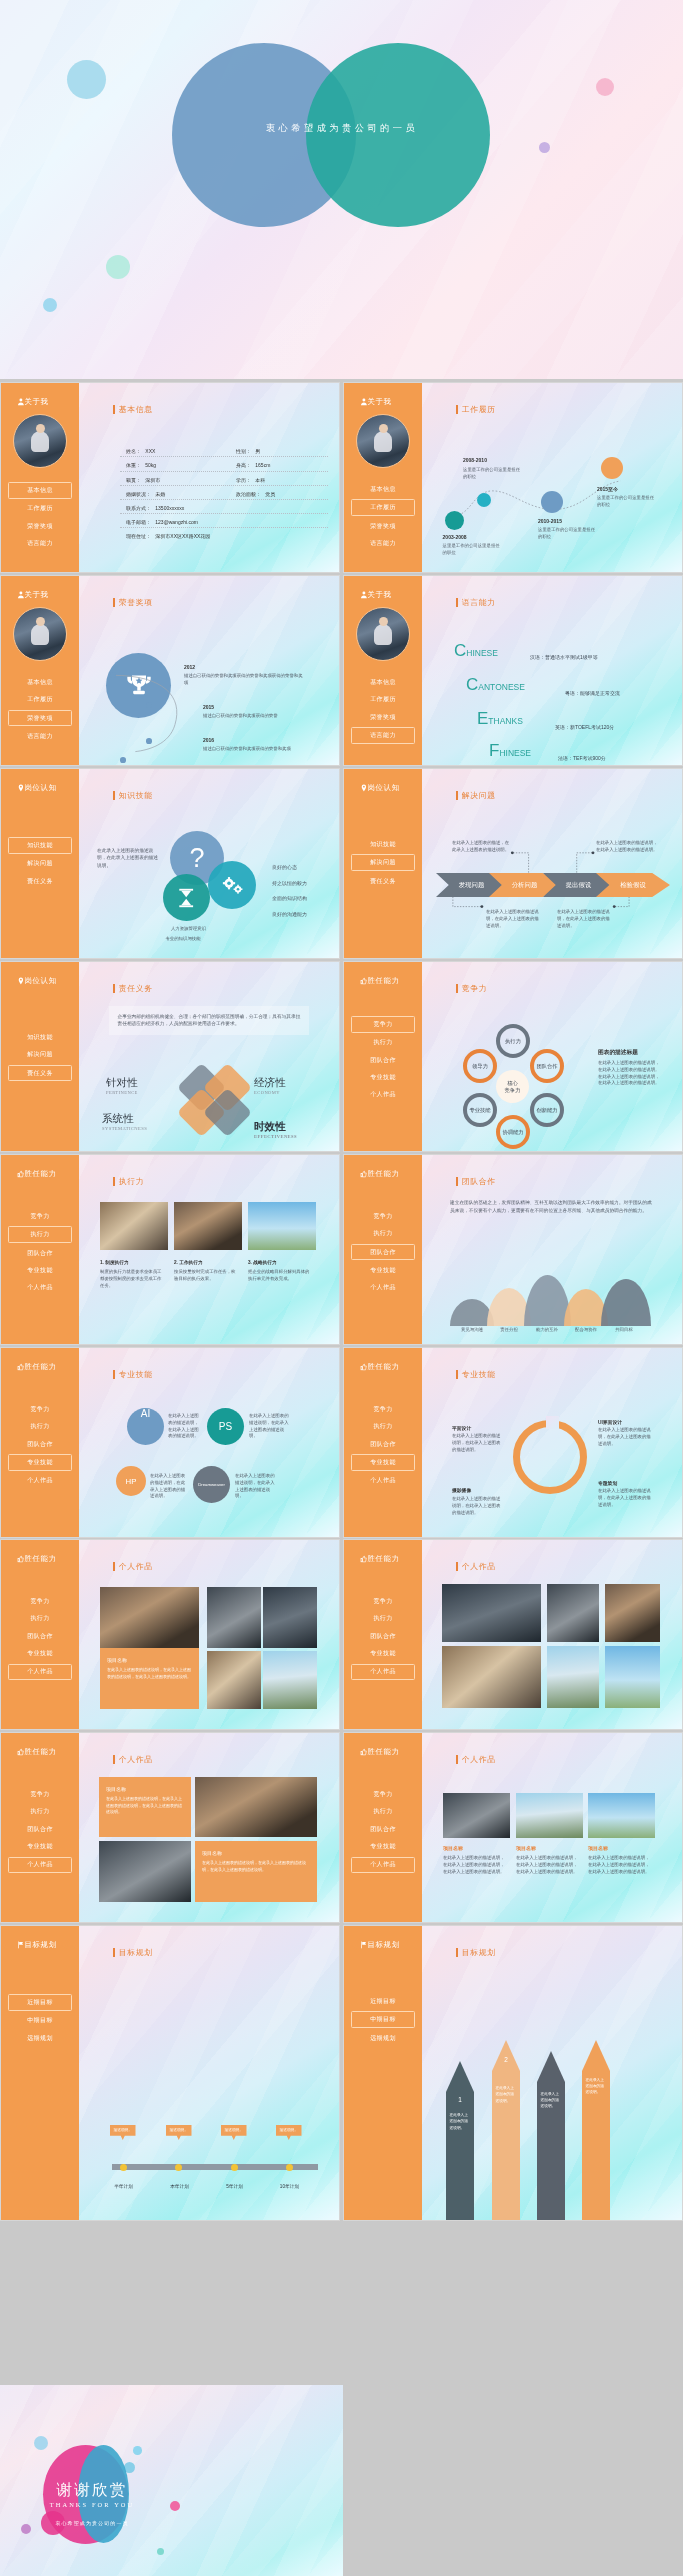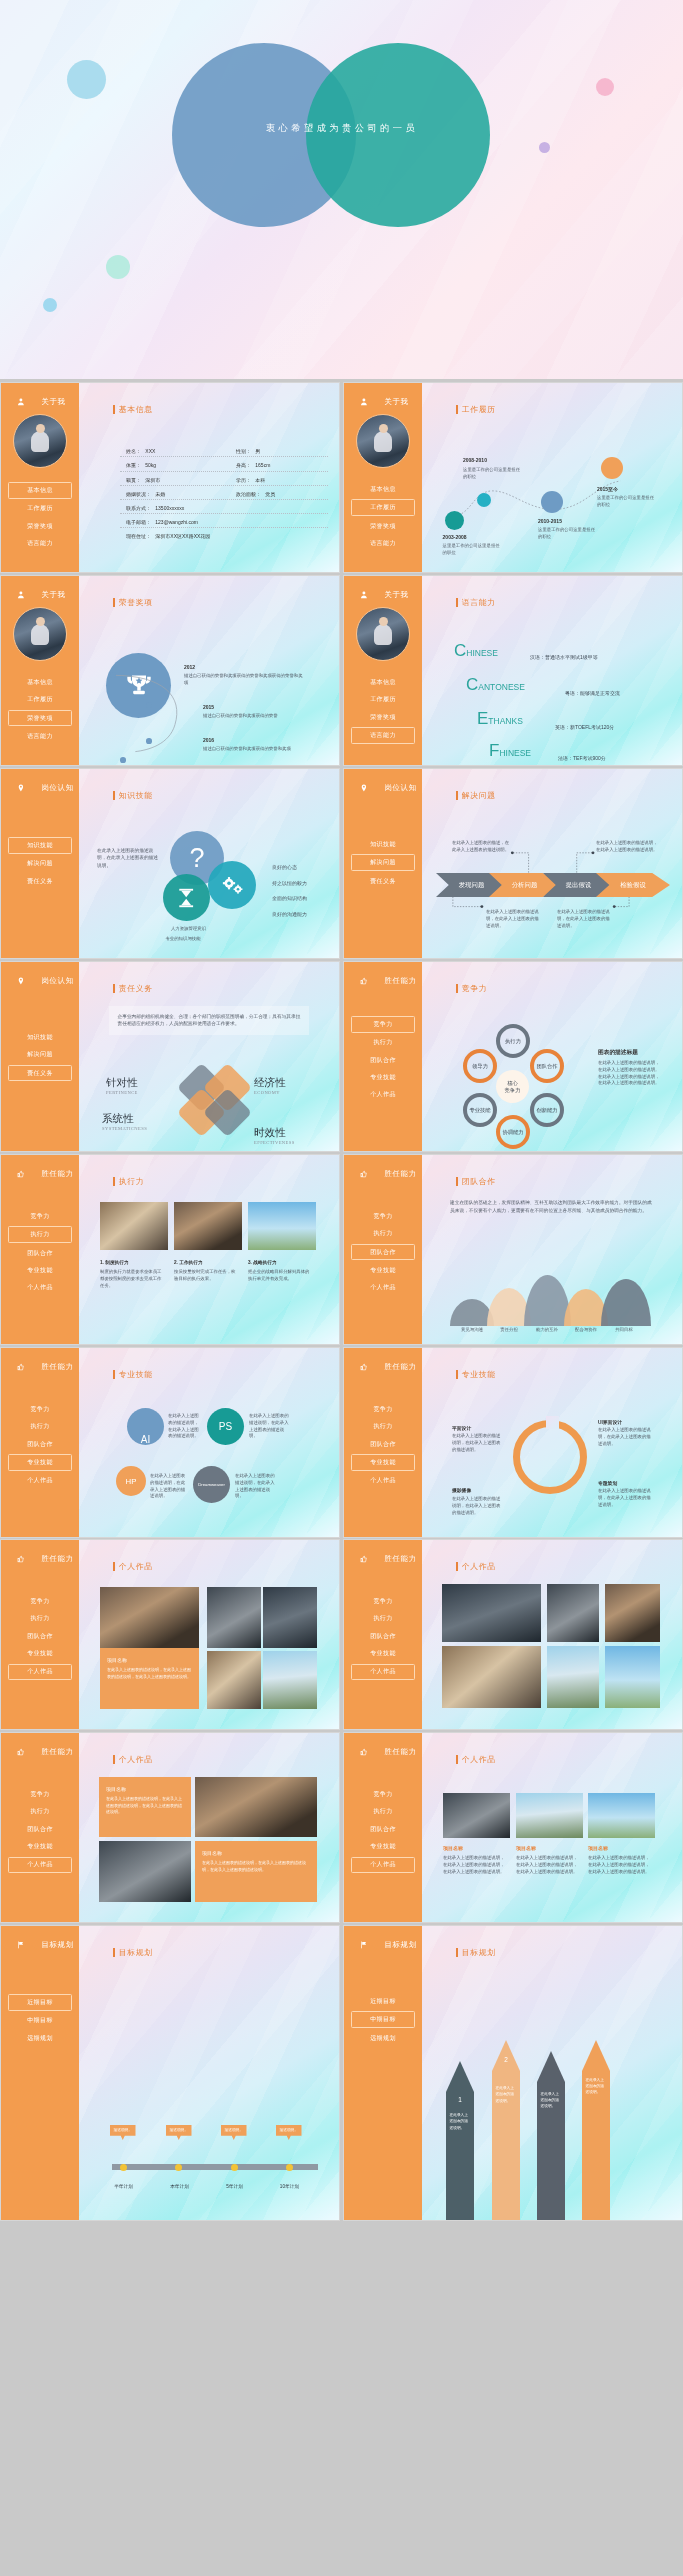--- a/index.html
+++ b/index.html
@@ -21,21 +21,21 @@
   
   .tex { position:absolute; inset:0; pointer-events:none; opacity:.5;
          background:
            linear-gradient(115deg, rgba(255,255,255,.45) 0 8%, transparent 8% 14%, rgba(255,255,255,.30) 14% 21%, transparent 21% 30%, rgba(255,255,255,.40) 30% 36%, transparent 36% 48%, rgba(255,255,255,.25) 48% 55%, transparent 55% 66%, rgba(255,255,255,.35) 66% 72%, transparent 72% 84%, rgba(255,255,255,.28) 84% 92%, transparent 92%),
            linear-gradient(-50deg, rgba(255,255,255,.30) 0 7%, transparent 7% 17%, rgba(255,255,255,.22) 17% 24%, transparent 24% 38%, rgba(255,255,255,.30) 38% 45%, transparent 45% 60%, rgba(255,255,255,.20) 60% 68%, transparent 68% 82%, rgba(255,255,255,.26) 82% 89%, transparent 89%);
   }
 
   
   .sidebar { position:absolute; left:0; top:0; width:78px; height:100%;
              background:#f39c4e; color:#fff; }
-  .sb-head { display:flex; align-items:center; gap:17px; margin:14px 0 0 15.6px;
+  .sb-head { display:flex; align-items:center; gap:0; margin:14px 0 0 15.6px;
              font-size:7.4px; letter-spacing:0.7px; }
   .sb-head .ico { width:7.8px; height:7.8px; display:inline-block; }
   .sb-photo { width:54px; height:54px; border-radius:50%; margin:7px auto 0; display:block;
               border:1.4px solid #f9c390; overflow:hidden; position:relative;
               background:linear-gradient(160deg,#3d4f63,#6d7f93 40%,#2c3947 75%,#4a5b6d); }
   .sb-photo::before { content:""; position:absolute; left:17px; top:15.6px; width:18.4px; height:21px;
               border-radius:9.2px 9.2px 4.3px 4.3px; background:rgba(235,235,240,.85); }
   .sb-photo::after { content:""; position:absolute; left:22px; top:8.5px; width:9.2px; height:9.2px;
               border-radius:50%; background:#e9cdb4; }
   .sb-nav { margin-top:14px; }
@@ -447,21 +447,21 @@
         <div style="font-size:4.6px;color:#8a8f99;font-family:'Liberation Serif',serif;letter-spacing:0.4px;">PERTINENCE</div>
       </div>
       <div style="position:absolute;left:175px;top:114px;">
         <div style="font-size:10.6px;color:#2f3740;">经济性</div>
         <div style="font-size:4.6px;color:#8a8f99;font-family:'Liberation Serif',serif;letter-spacing:0.4px;">ECONOMY</div>
       </div>
       <div style="position:absolute;left:23px;top:150px;">
         <div style="font-size:10.6px;color:#2f3740;">系统性</div>
         <div style="font-size:4.6px;color:#8a8f99;font-family:'Liberation Serif',serif;letter-spacing:0.4px;">SYSTEMATICNESS</div>
       </div>
-      <div style="position:absolute;left:175px;top:164px;">
+      <div style="position:absolute;left:175px;top:158px;font-weight:bold;">
         <div style="font-size:10.6px;color:#2f3740;">时效性</div>
         <div style="font-size:4.6px;color:#8a8f99;font-family:'Liberation Serif',serif;letter-spacing:0.4px;">EFFECTIVENESS</div>
       </div>
     </div>
   </div>
 
   <div class="slide right" style="top:961px;">
     <div class="tex"></div>
     <div class="sidebar">
       <div class="sb-head">
@@ -593,21 +593,21 @@
         <div class="sb-item"><span>竞争力</span></div>
         <div class="sb-item"><span>执行力</span></div>
         <div class="sb-item"><span>团队合作</span></div>
         <div class="sb-item active"><span>专业技能</span></div>
         <div class="sb-item"><span>个人作品</span></div>
       </div>
     </div>
     <div class="body">
       <div class="sec-title">专业技能</div>
 
-      <div class="dot blueb" style="left:48px;top:60px;width:37px;height:37px;display:flex;align-items:flex-end;justify-content:center;color:#fff;font-size:10px;">
+      <div class="dot blueb" style="left:48px;top:60px;width:37px;height:37px;display:flex;align-items:flex-start;justify-content:center;color:#fff;font-size:10px;">
           <span>AI</span>
         </div>
       <div class="dot tealb" style="left:128px;top:60px;width:37px;height:37px;display:flex;align-items:center;justify-content:center;color:#fff;font-size:10px;">
           <span>PS</span>
         </div>
       <div class="dot orangeb" style="left:37px;top:118px;width:30px;height:30px;display:flex;align-items:center;justify-content:center;color:#fff;font-size:7.8px;">
           <span>HP</span>
         </div>
       <div class="dot greyb" style="left:114px;top:118px;width:37px;height:37px;display:flex;align-items:center;justify-content:center;color:#fff;font-size:4.3px;text-align:center;">
           <span>Dreamweaver</span>
@@ -862,15 +862,32 @@
 
       <div class="pencil" style="left:160px;top:114px;">
         <div style="width:0;height:0;border-left:14px solid transparent;border-right:14px solid transparent;border-bottom:31px solid #f0a059;"></div>
         <div style="background:#f0a059;color:#fff;font-size:3.7px;padding:5.7px 3.5px 0;height:151px;line-height:1.7;">
           <span>在此录入上述图表的描述说明。</span>
         </div>
       </div>
     </div>
   </div>
 
+  <div class="thanks">
+    <div class="tex"></div>
+    <div class="dot" style="left:34px;top:51px;width:14px;height:14px;background:#a7d7ee;"></div>
+    <div class="dot" style="left:133px;top:61px;width:8.5px;height:8.5px;background:#8fd6ef;"></div>
+    <div class="dot" style="left:124px;top:77px;width:11.4px;height:11.4px;background:#89cfe9;"></div>
+    <div class="dot" style="left:170px;top:116px;width:10px;height:10px;background:#ef6aa5;"></div>
+    <div class="dot" style="left:21px;top:139px;width:10px;height:10px;background:#c58ccd;"></div>
+    <div class="dot" style="left:157px;top:163px;width:7px;height:7px;background:#7fd9cf;"></div>
+
+    <div class="dot" style="left:43px;top:60px;width:85px;height:99px;border-radius:50%;background:#e5338b;opacity:.88;"></div>
+    <div class="dot" style="left:78px;top:60px;width:51px;height:98px;border-radius:50%;background:#3ba6cc;opacity:.9;"></div>
+    <div class="dot" style="left:41px;top:126px;width:24px;height:24px;background:#e5338b;opacity:.85;"></div>
+
+    <div style="position:absolute;left:0;top:95px;width:184px;text-align:center;color:#fff;font-size:15.6px;letter-spacing:2.1px;">谢谢欣赏</div>
+    <div style="position:absolute;left:0;top:116px;width:184px;text-align:center;color:#fff;font-size:6.4px;letter-spacing:2.1px;font-family:'Liberation Serif',serif;">THANKS FOR YOU</div>
+    <div style="position:absolute;left:0;top:135px;width:184px;text-align:center;color:#fff;font-size:5px;letter-spacing:1.1px;">衷心希望成为贵公司的一员</div>
+  </div>
 
 </div>
 
 
 </body></html>

